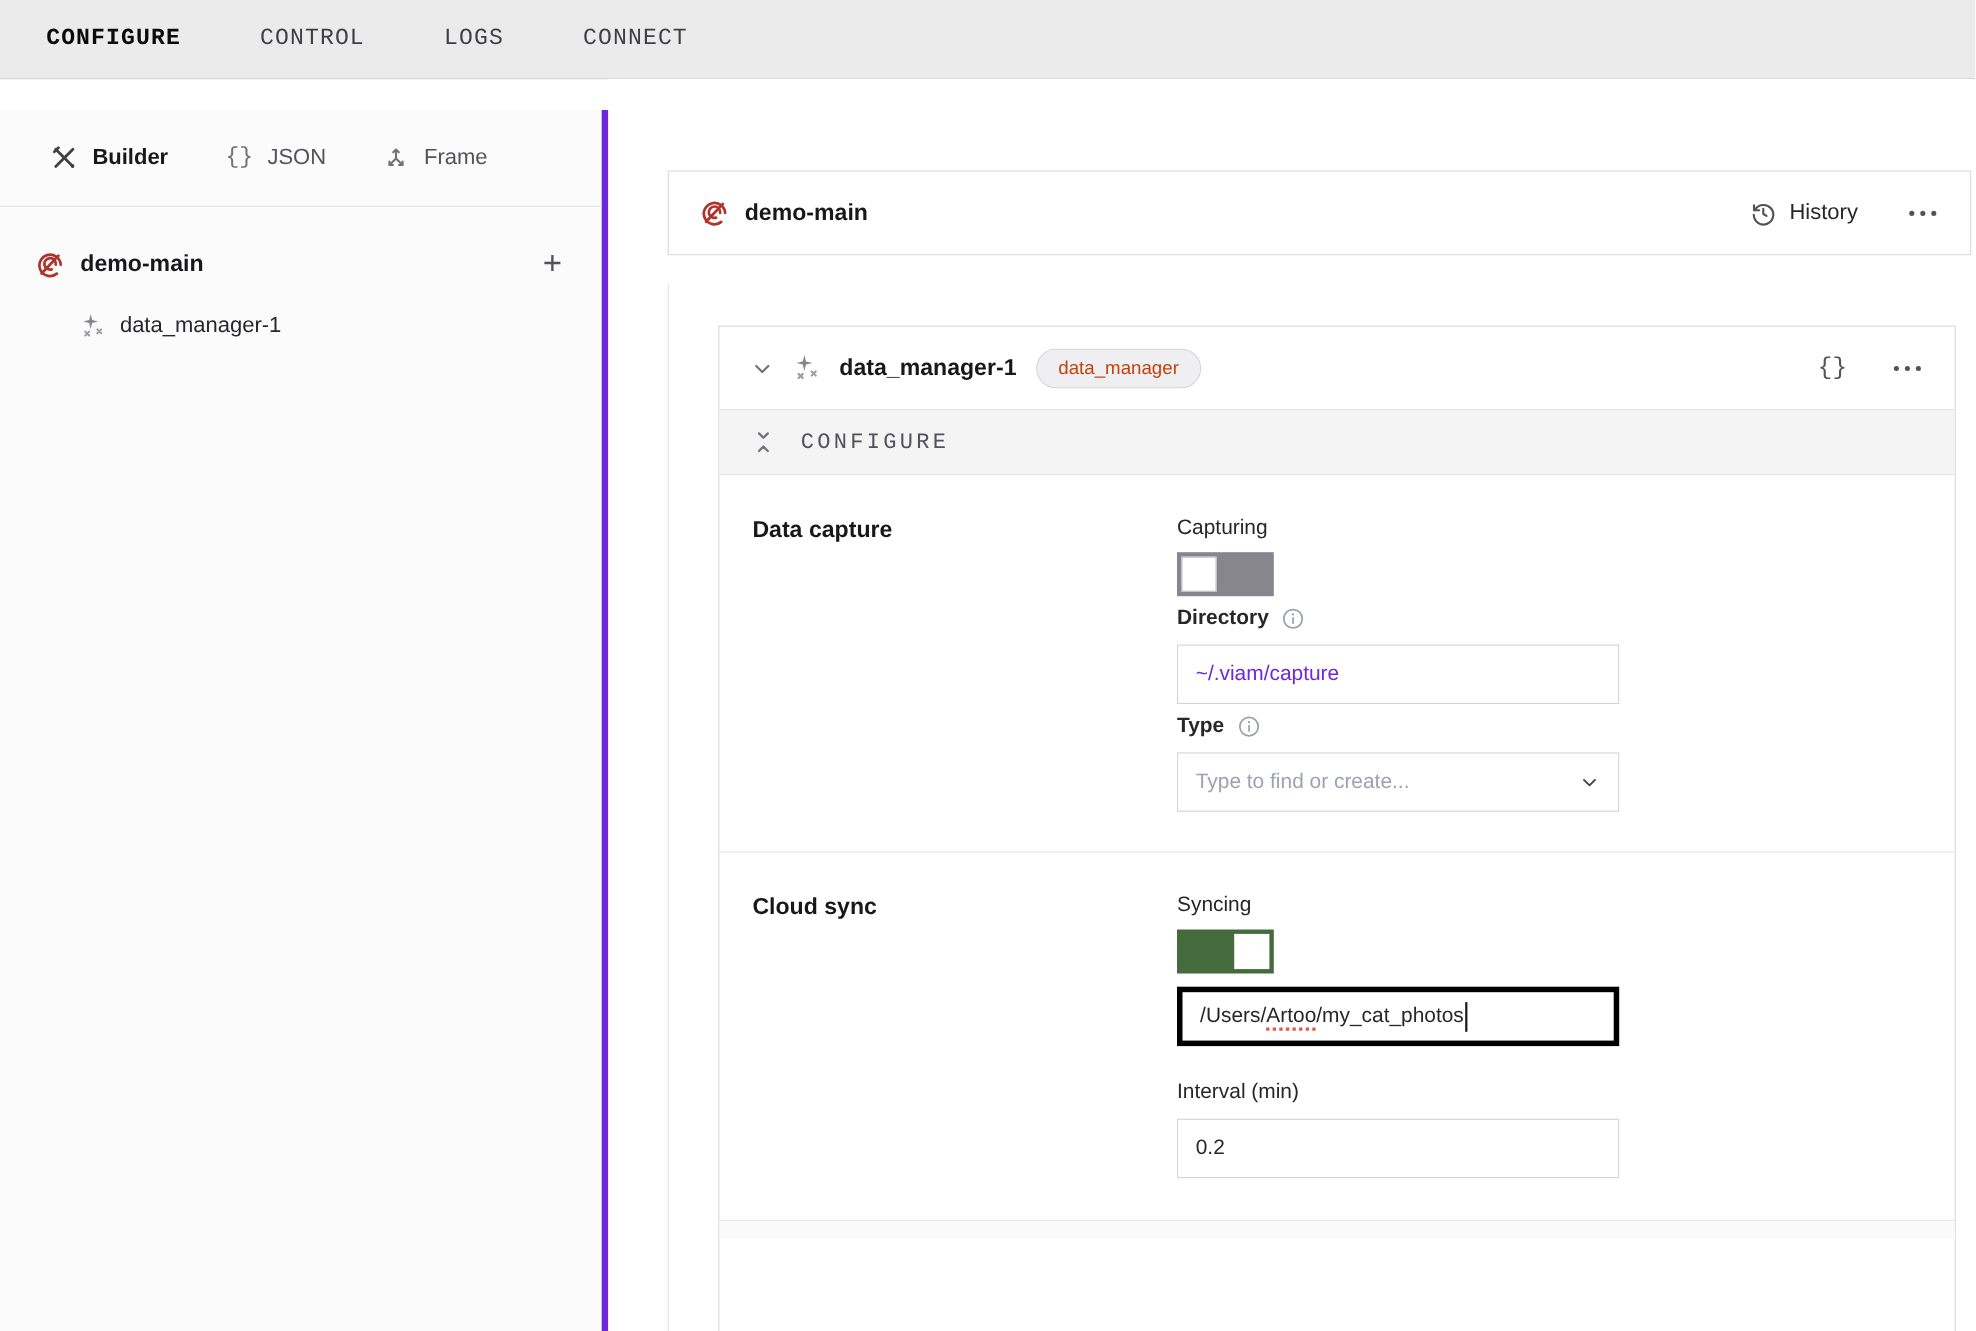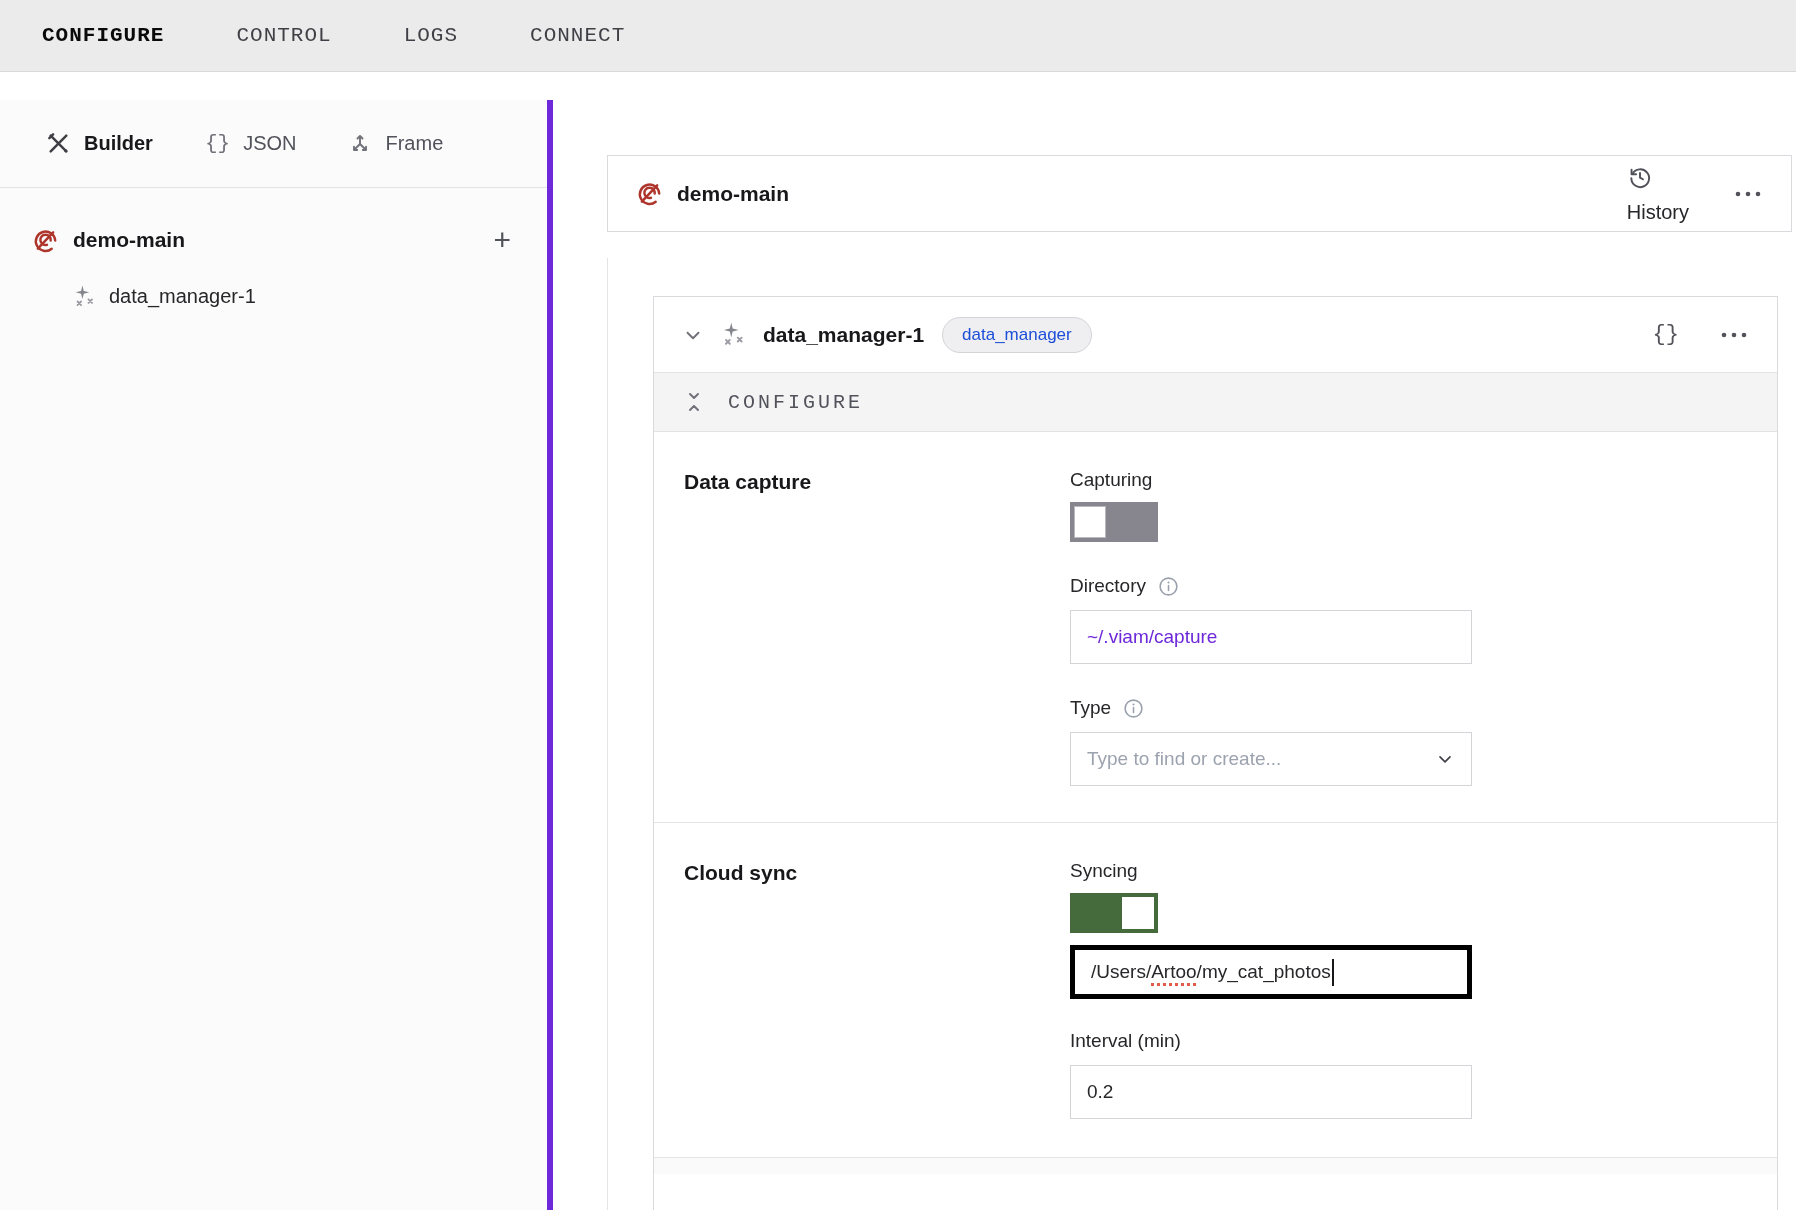--- a/index.html
+++ b/index.html
@@ -44,37 +44,37 @@
   
   .main { position:absolute; left:553px; top:72px; width:1243px; height:1138px; background:#fff; }
 
   .part-card {
     position:absolute; left:54px; top:83px; width:1185px; height:77px;
     background:#fff; border:1px solid #d9d9de;
     display:flex; align-items:center; padding:0 28px;
   }
   .part-card .title { font-size:21px; font-weight:700; color:#18181b; margin-left:14px; }
   .part-card .spacer { flex:1; }
-  .history-btn { display:flex; align-items:flex-start; gap:11px; cursor:pointer;flex-direction:column; }
+  .history-btn { display:flex; align-items:center; gap:11px; cursor:pointer; }
   .history-btn .label { font-size:20px; color:#27272a; }
   .dots-btn { margin-left:44px; cursor:pointer; }
 
   .panel-line {
     position:absolute; left:54px; top:186px; width:1px; height:952px; background:#e4e4e7;
   }
 
   .resource-card {
     position:absolute; left:100px; top:224px; width:1125px; height:986px;
     background:#fff; border:1px solid #d9d9de; border-bottom:none;
   }
   .res-header { height:75px; display:flex; align-items:center; padding:0 28px; }
   .res-header .name { font-size:21px; font-weight:700; color:#18181b; margin-left:16px; }
   .type-badge {
     margin-left:18px; padding:7px 19px; border:1px solid #d4d4d8; border-radius:999px;
-    background:#efeff1; font-size:17px; color:#1d4ed8;
+    background:#efeff1; font-size:17px; color:#c2410c;
   }
   .res-header .spacer { flex:1; }
   .code-btn { font-family:"Liberation Mono","DejaVu Sans Mono",monospace; font-size:22px; color:#52525b; cursor:pointer; }
   .res-header .dots-btn { margin-left:40px; }
 
   .configure-bar {
     height:60px; background:#f4f4f5; border-top:1px solid #e4e4e7; border-bottom:1px solid #e4e4e7;
     display:flex; align-items:center; gap:22px; padding-left:28px;
   }
   .configure-bar .label {
@@ -88,21 +88,21 @@
   .field-label { display:flex; align-items:center; gap:12px; font-size:19px; color:#27272a; line-height:24px; }
   .field-label .txt { display:inline-block; }
 
   .toggle { width:88px; height:40px; padding:4px; margin-top:10px; display:flex; cursor:pointer; }
   .toggle .knob { width:32px; height:32px; background:#fff; }
   .toggle.off { background:#87868f; }
   .toggle.off .knob { border:1px solid #b9b9c0; }
   .toggle.on  { background:#456b3d; }
   .toggle.on .knob { margin-left:auto; }
 
-  .mt24 { margin-top:32px; } .mt28 { margin-top:28px; } .mt30 { margin-top:30px; }
+  .mt24 { margin-top:8px;font-weight:bold; } .mt28 { margin-top:28px; } .mt30 { margin-top:30px; }
 
   .text-input {
     margin-top:12px; height:54px; width:402px; border:1px solid #d4d4d8; background:#fff;
     display:flex; align-items:center; padding:0 16px; font-size:19px;
   }
   .text-input .placeholder { color:#6d28d9; }
   .text-input.focused { border:5px solid #000000; }
   .text-input .value { color:#27272a; white-space:pre; }
   .misspelled {
     text-decoration:underline dotted #e25a4a; text-decoration-thickness:2.5px; text-underline-offset:5px;

